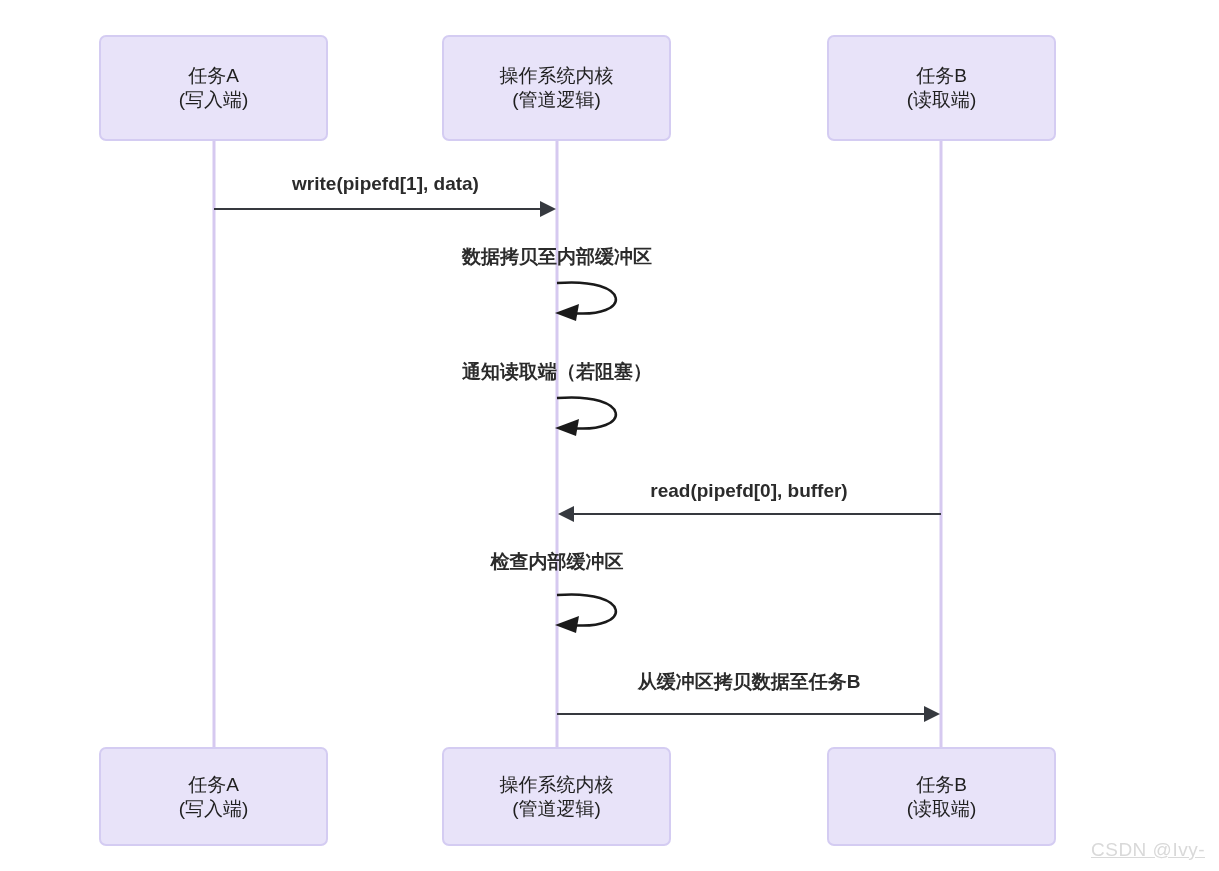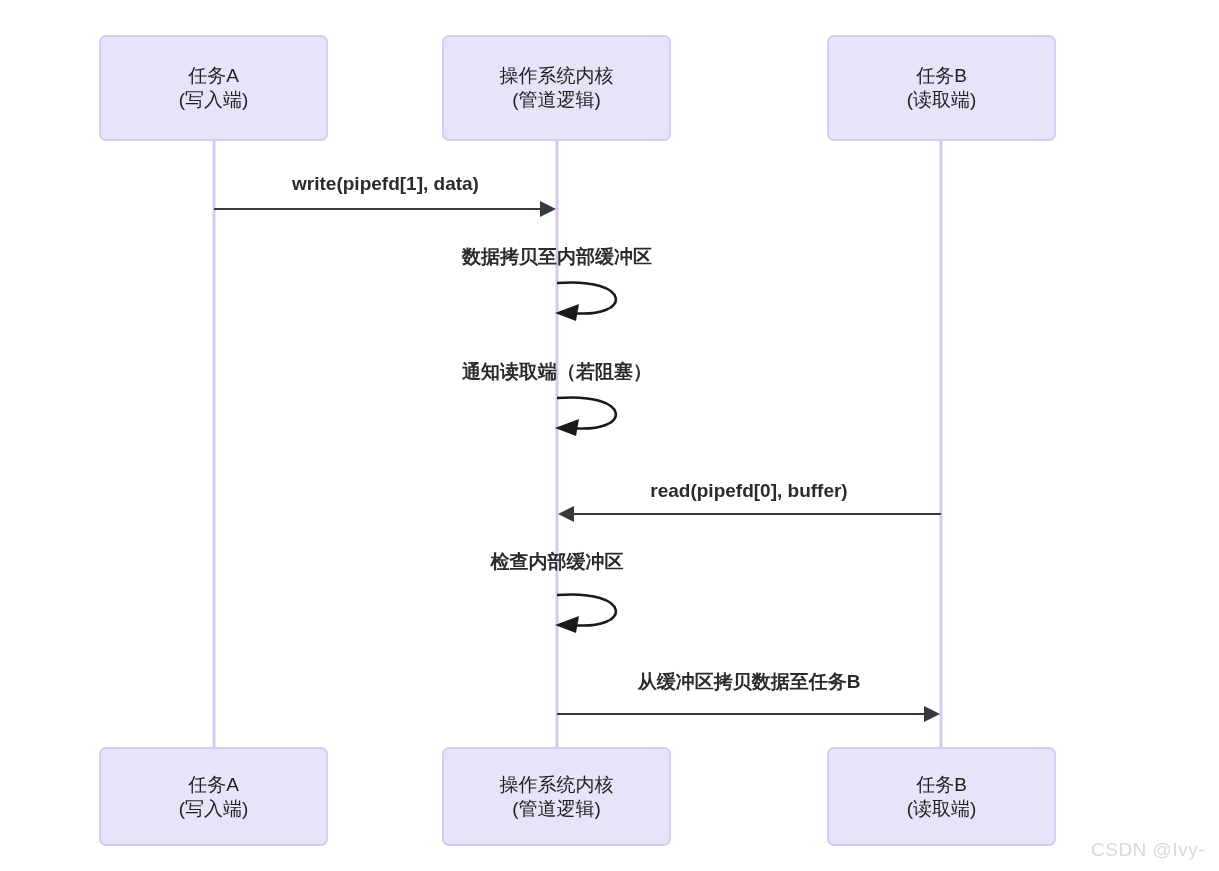--- a/index.html
+++ b/index.html
@@ -69,20 +69,21 @@
   .watermark {
     position: absolute;
     right: 14px;
     bottom: 10px;
     font-family: "Liberation Sans", "DejaVu Sans", sans-serif;
     font-size: 19px;
     color: #d9d9d9;
     letter-spacing: 0.5px;
     user-select: none;
     white-space: nowrap;
+    text-decoration: underline;
   }
 </style>
 </head>
 <body>
 
 <div id="diagram-root">
   <svg id="seq-svg" viewBox="0 0 1219 871" xmlns="http://www.w3.org/2000/svg">
 
     <g id="lifelines-group">
         <line x1="214" y1="140" x2="214" y2="748" class="lifeline"></line>

